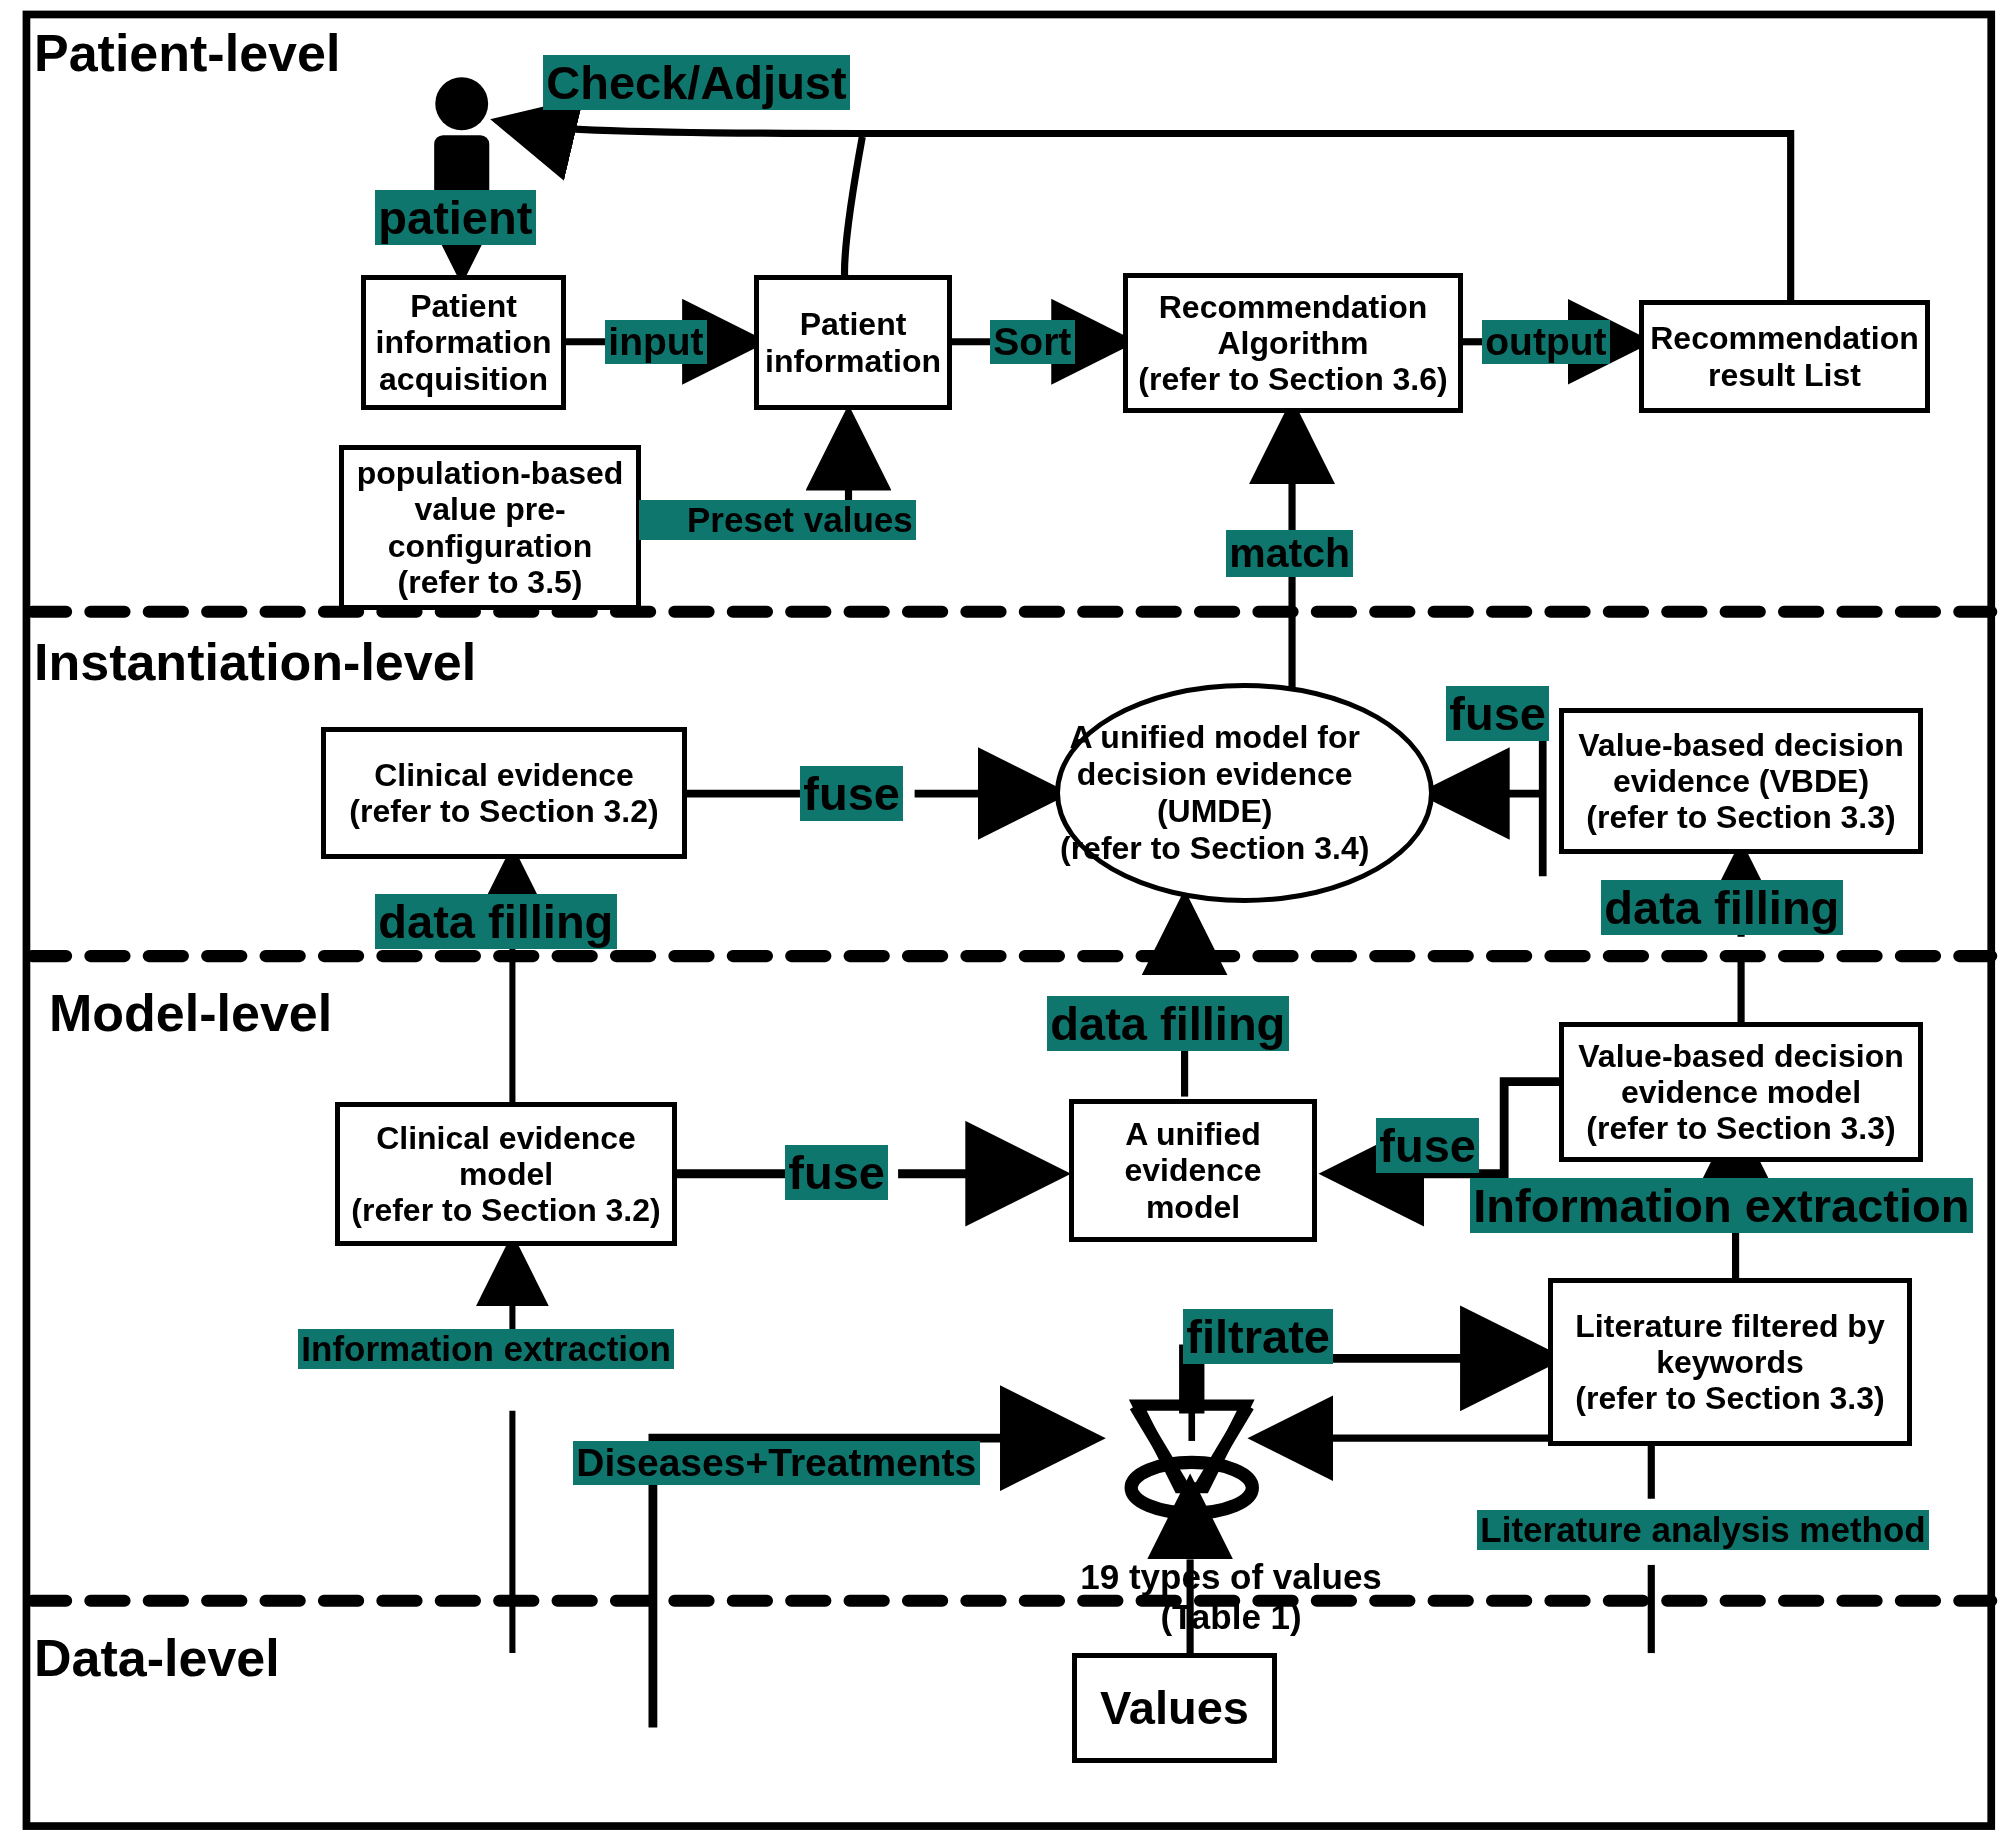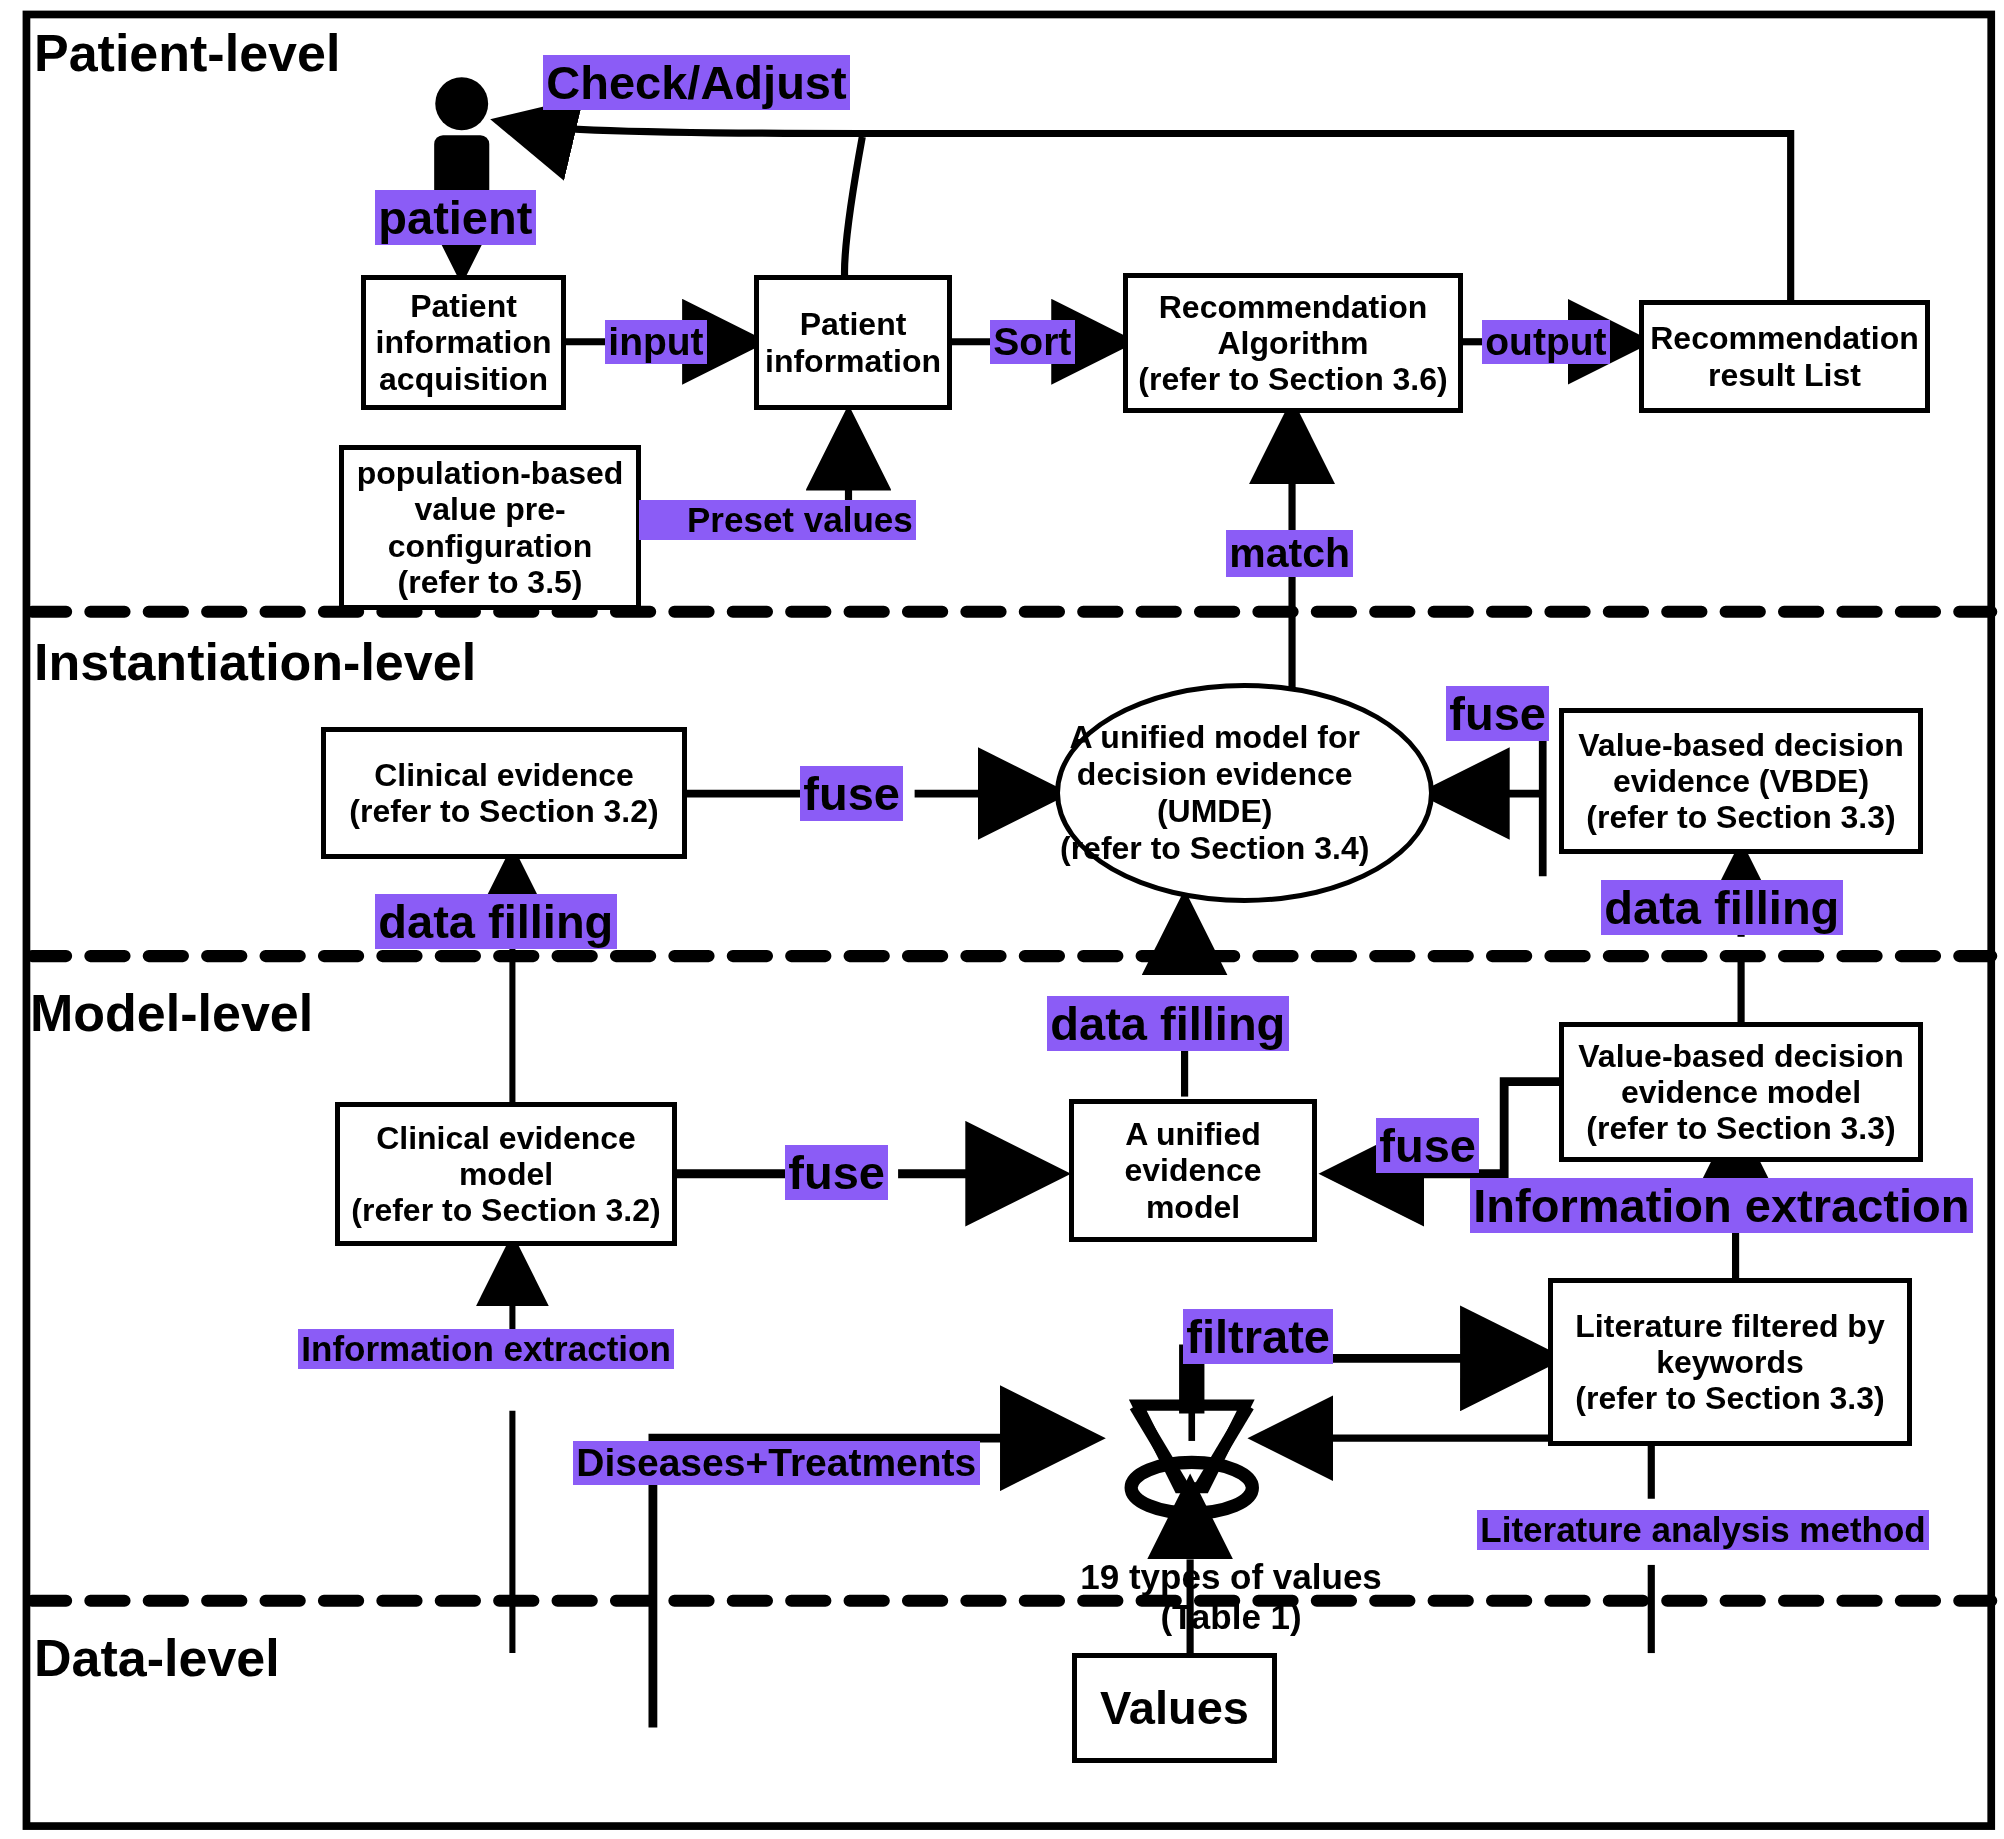--- a/index.html
+++ b/index.html
@@ -12,21 +12,21 @@
         font-weight:700;color:#000;line-height:1.13;padding:2.2px 4.4px;}
   .node span{display:block;width:100%;}
 
   .ellipse-node{position:absolute;border:5px solid #000;background:#fff;box-sizing:border-box;
         border-radius:50%;display:flex;align-items:center;text-align:center;
         font-weight:700;color:#000;line-height:1.16;}
 
   .lvl{position:absolute;font-weight:700;color:#000;white-space:nowrap;
        font-family:"Liberation Sans", sans-serif;}
 
-  .elabel{position:absolute;font-weight:700;color:#000;white-space:nowrap;background:#8b5cf6;
+  .elabel{position:absolute;font-weight:700;color:#000;white-space:nowrap;background:#0f766e;
           padding:0 3.3px;text-align:center;}
   .elabel.nobg{background:transparent;margin-top:17px;}
   .sz58{font-size:32px;}
   .sz64{font-size:35px;}
   .sz70{font-size:39px;}
   .sz74{font-size:41px;}
   .sz86{font-size:47px;}
   .sz94{font-size:52px;}
 </style>
 </head>
@@ -122,21 +122,21 @@
 
       <ellipse cx="2163" cy="2700" rx="110" ry="46" fill="none" stroke="#000" stroke-width="24"></ellipse>
 
       <path d="M2060,2552 L2150,2702" fill="none" stroke="#000" stroke-width="22"></path>
       <path d="M2266,2552 L2176,2702" fill="none" stroke="#000" stroke-width="22"></path>
     </g>
   </svg>
 
   <div class="lvl sz94" style="left:34px;top:23px;">Patient-level</div>
   <div class="lvl sz94" style="left:34px;top:632px;">Instantiation-level</div>
-  <div class="lvl sz94" style="left:30px;top:983px;">Model-level</div>
+  <div class="lvl sz94" style="left:49px;top:983px;">Model-level</div>
   <div class="lvl sz94" style="left:34px;top:1628px;">Data-level</div>
 
   <div class="node sz58" style="left:361px;top:275px;width:205px;height:135px;">
     <span style="white-space:pre-line;">Patient
 information
 acquisition</span>
   </div>
 
   <div class="node sz58" style="left:754px;top:275px;width:198px;height:135px;">
     <span style="white-space:pre-line;">Patient

